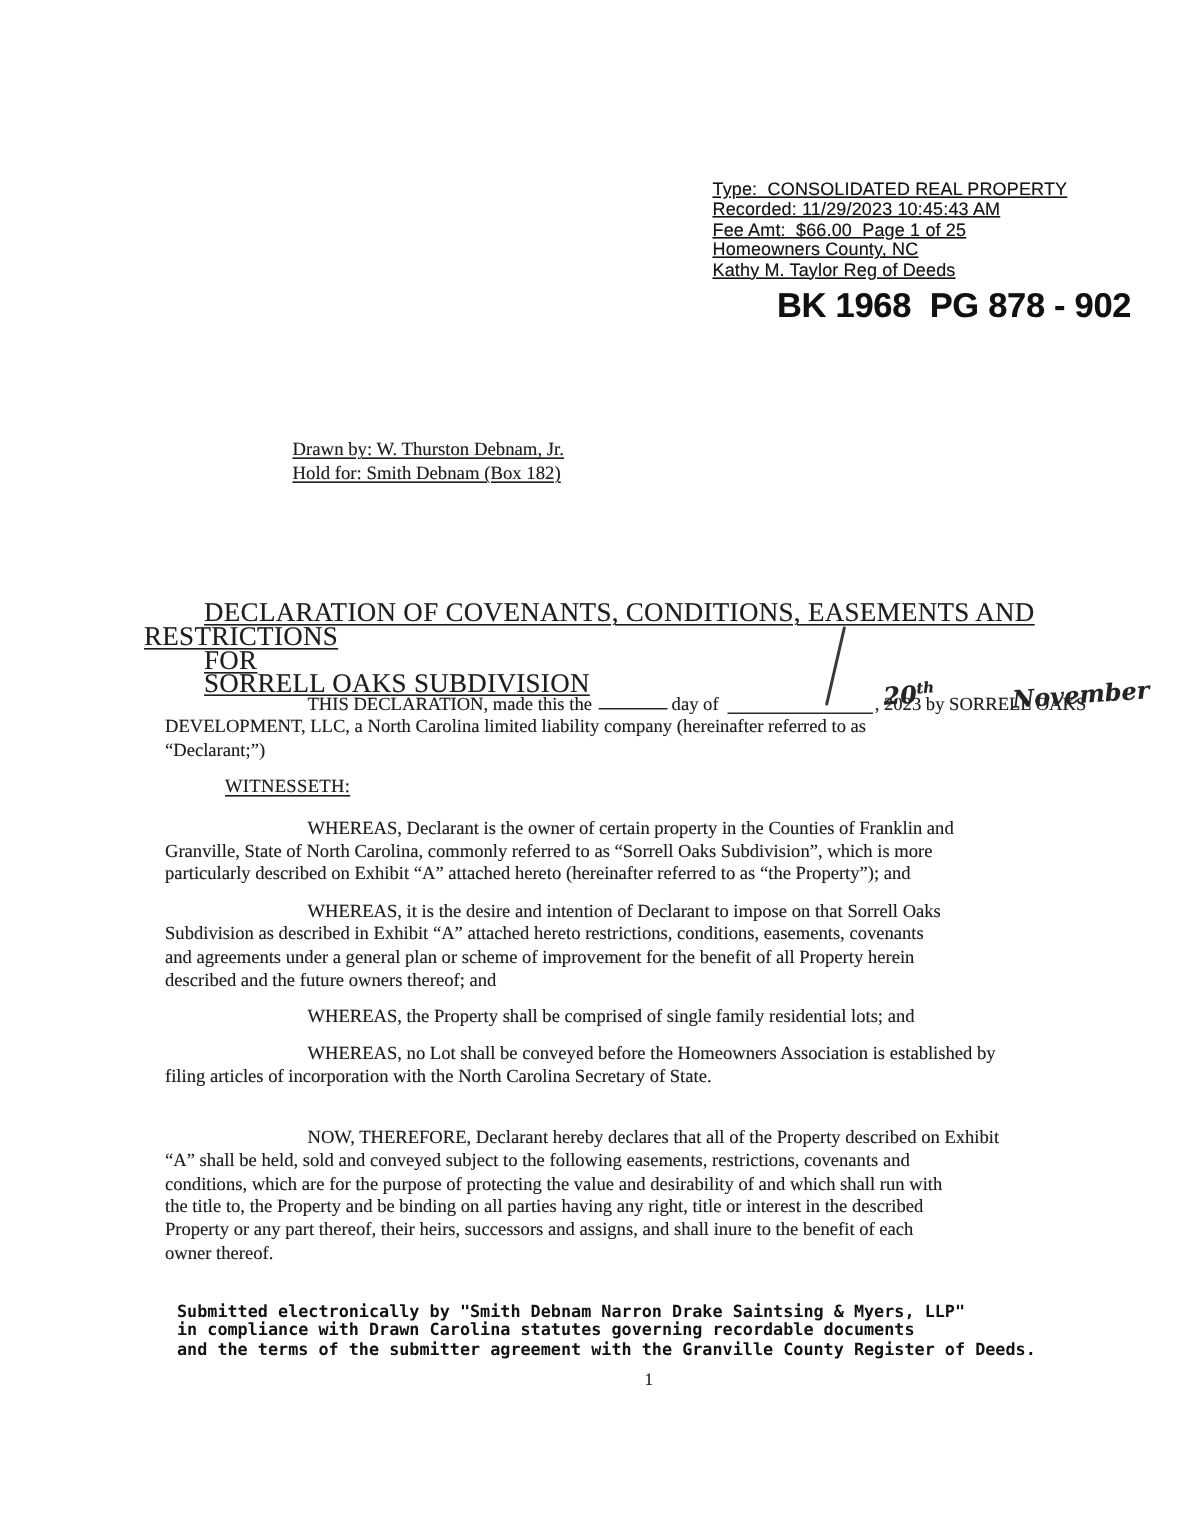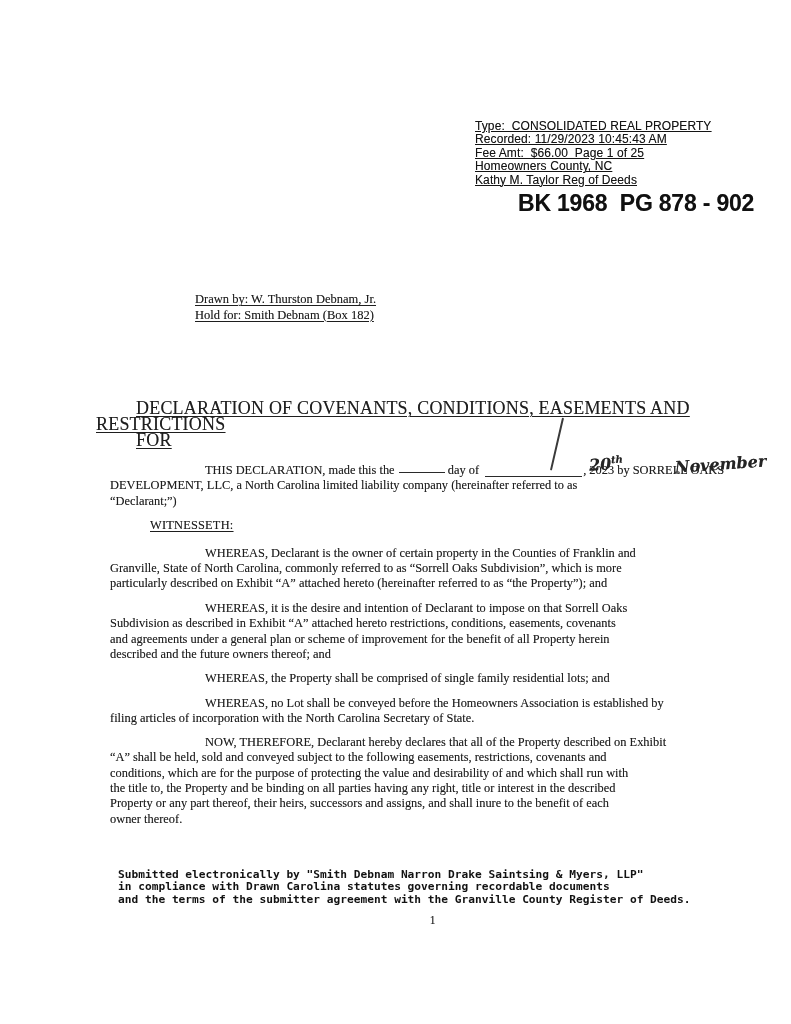--- a/index.html
+++ b/index.html
@@ -66,21 +66,21 @@
     position: absolute;
     left: 110px;
     top: 459px;
     width: 648px;
     font-size: 12.4px;
     line-height: 15.4px;
   }
   .para { margin: 0 0 9px 0; }
   .para .line { white-space: pre-wrap; }
   .para .line:first-child { text-indent: 95px; }
-  .para.gap-lg { margin-bottom: 8px; }
+  .para.gap-lg { margin-bottom: 25px; }
   .witnesseth {
     text-align: left;
     margin: 6px 0 12px 0;
     letter-spacing: 0.2px;
   }
 
   
   .blank {
     display: inline-block;
     border-bottom: 1.2px solid #2a2a2a;
@@ -151,20 +151,21 @@
   <div class="bookpage">BK 1968  PG 878 - 902</div>
 
   <div class="drawnby">
     <div class="underlined">Drawn by: W. Thurston Debnam, Jr.</div>
     <div class="underlined">Hold for: Smith Debnam (Box 182)</div>
   </div>
 
   <div class="title">
     <div><span class="underlined">DECLARATION OF COVENANTS, CONDITIONS, EASEMENTS AND RESTRICTIONS</span></div>
     <div><span class="underlined">FOR</span></div>
+    <div><span class="underlined">SORRELL OAKS SUBDIVISION</span></div>
   </div>
 
   <div class="pen-stroke"></div>
 
   <div class="bodytext">
 
     <div class="para">
       <div class="line"><span>THIS DECLARATION, made this the</span> <span class="blank day"><span class="hand"><span>20</span><span class="hand-sup">th</span></span></span><span>day of</span> <span class="blank month"><span class="hand">November</span></span><span>, 2023 by SORRELL OAKS</span></div>
       <div class="line">DEVELOPMENT, LLC, a North Carolina limited liability company (hereinafter referred to as</div>
       <div class="line">“Declarant;”)</div>

